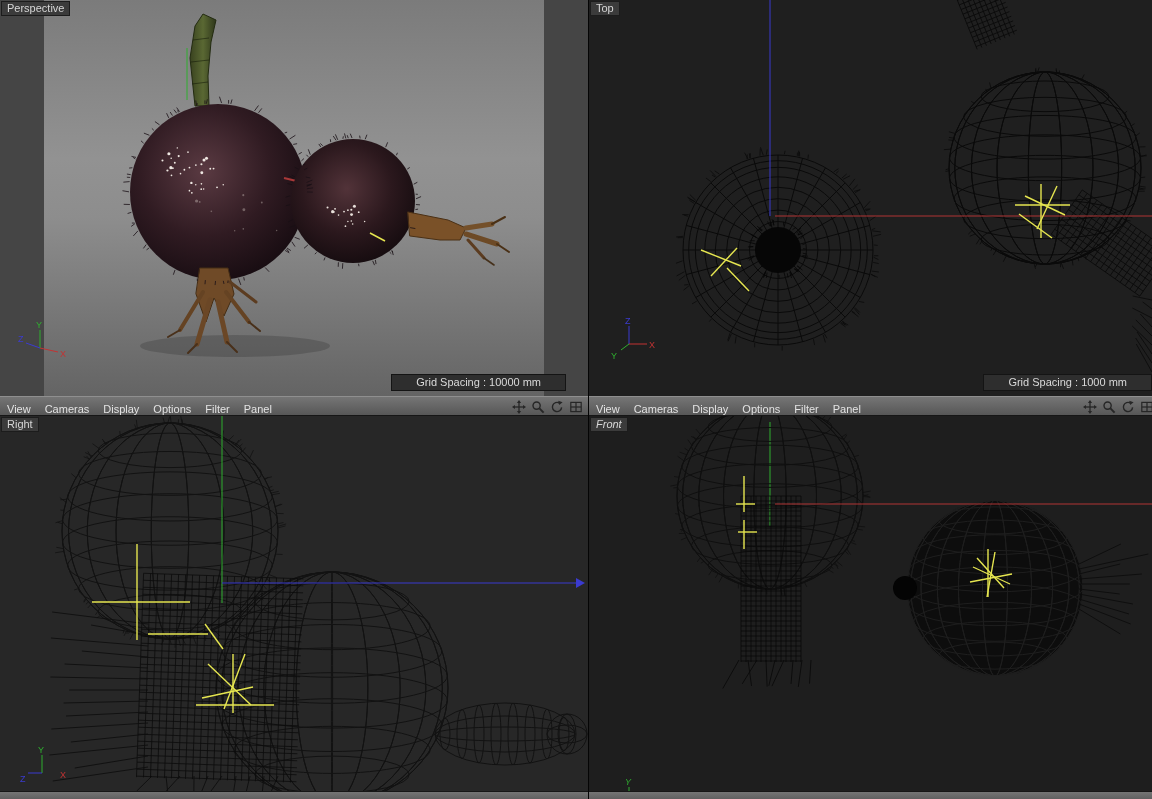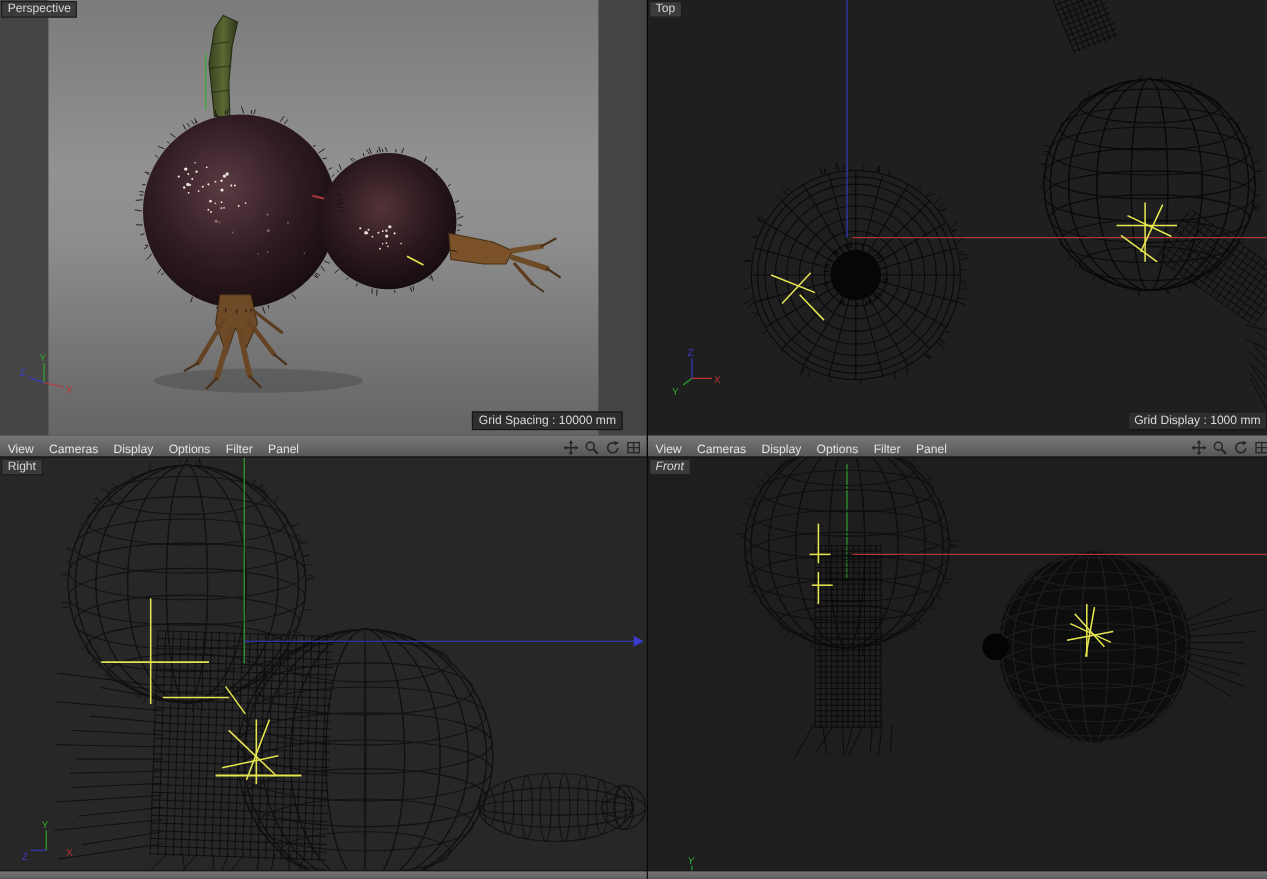--- a/index.html
+++ b/index.html
@@ -5,21 +5,21 @@
   html,body{margin:0;padding:0;background:#111;}
   .stage{position:relative;width:1152px;height:799px;background:#1a1a1a;font-family:"Liberation Sans",sans-serif;overflow:hidden;user-select:none;}
   .viewport{position:absolute;overflow:hidden;}
   #vp-perspective{left:0;top:0;width:588px;height:396px;background:#454545;}
   .persp-bg{position:absolute;left:44px;top:0;width:500px;height:396px;background:linear-gradient(180deg,#7b7b7b 0%,#929292 40%,#8d8d8d 55%,#646464 100%);}
   #vp-top{left:589px;top:0;width:563px;height:396px;background:#1f1f1f;}
   #vp-right{left:0;top:416px;width:588px;height:375px;background:#272727;padding-left:23px;}
   #vp-front{left:589px;top:416px;width:563px;height:407px;background:#1e1e1e;font-style:italic;}
   .decor{position:absolute;left:0;top:0;}
   .vp-label{position:absolute;left:1px;top:1px;background:#3b3b3b;border:1px solid #1c1c1c;color:#d6d6d6;font-size:11px;line-height:13px;padding:0 5px;z-index:5;}
-  .grid-label{position:absolute;background:#2e2e2e;border:1px solid #141414;color:#dadada;font-size:11px;line-height:13px;padding:1px 5px;white-space:nowrap;z-index:5;}
+  .grid-label{position:absolute;background:#2e2e2e;border:1px solid #141414;color:#dadada;font-size:11px;line-height:13px;padding:1px 24px;white-space:nowrap;z-index:5;}
   .menubar{position:absolute;height:20px;box-sizing:border-box;display:flex;align-items:flex-end;background:linear-gradient(180deg,#757575,#575757);border-top:1px solid #8f8f8f;border-bottom:1px solid #161616;color:#e3e3e3;font-size:11px;z-index:6;}
   #menubar-left{left:0;top:396px;width:588px;}
   #menubar-right{left:589px;top:396px;width:563px;}
   .mi{padding:0 7px;cursor:default;}
   .icon-group{margin-left:auto;display:flex;align-items:center;padding-right:4px;}
   #menubar-right .icon-group{padding-right:0;margin-right:-3px;}
   .vbtn{width:16px;height:16px;display:flex;align-items:center;justify-content:center;margin-left:3px;}
   .gizmo{position:absolute;z-index:4;}
   .gizmo text{font-size:9px;font-family:"Liberation Sans",sans-serif;}
   .divider-v{position:absolute;left:588px;top:0;width:1px;height:799px;background:#050505;z-index:7;}
@@ -539,21 +539,21 @@
         <line x1="112" y1="250" x2="152" y2="266" stroke="#e6e650" stroke-width="1.4"></line>
         <line x1="122" y1="276" x2="148" y2="248" stroke="#e6e650" stroke-width="1.4"></line>
         <line x1="138" y1="268" x2="160" y2="291" stroke="#e6e650" stroke-width="1.4"></line>
         <line x1="436" y1="196" x2="476" y2="215" stroke="#e6e650" stroke-width="1.4"></line>
         <line x1="448" y1="229" x2="468" y2="186" stroke="#e6e650" stroke-width="1.4"></line>
         <line x1="430" y1="214" x2="463" y2="238" stroke="#e6e650" stroke-width="1.4"></line>
         <line x1="452" y1="184" x2="452" y2="238" stroke="#e6e650" stroke-width="1.4"></line>
         <line x1="426" y1="205" x2="481" y2="205" stroke="#e6e650" stroke-width="1.4"></line>
       </svg>
     <div class="vp-label">Top</div>
-    <div class="grid-label" style="right:0;bottom:5px;">Grid Display : 1000 mm</div>
+    <div class="grid-label" style="right:0;bottom:5px;">Grid Spacing : 1000 mm</div>
     <svg class="gizmo" style="left:18px;bottom:34px;" width="54" height="48" viewBox="0 0 54 48">
       <line x1="22" y1="30" x2="22" y2="12" stroke="#3b3bd0"></line>
       <line x1="22" y1="30" x2="40" y2="30" stroke="#c23333"></line>
       <line x1="22" y1="30" x2="14" y2="36" stroke="#2fae2f"></line>
       <text x="18" y="10" fill="#3b3bd0">Z</text>
       <text x="42" y="34" fill="#c23333">X</text>
       <text x="4" y="45" fill="#2fae2f">Y</text>
     </svg>
   </section>
 

